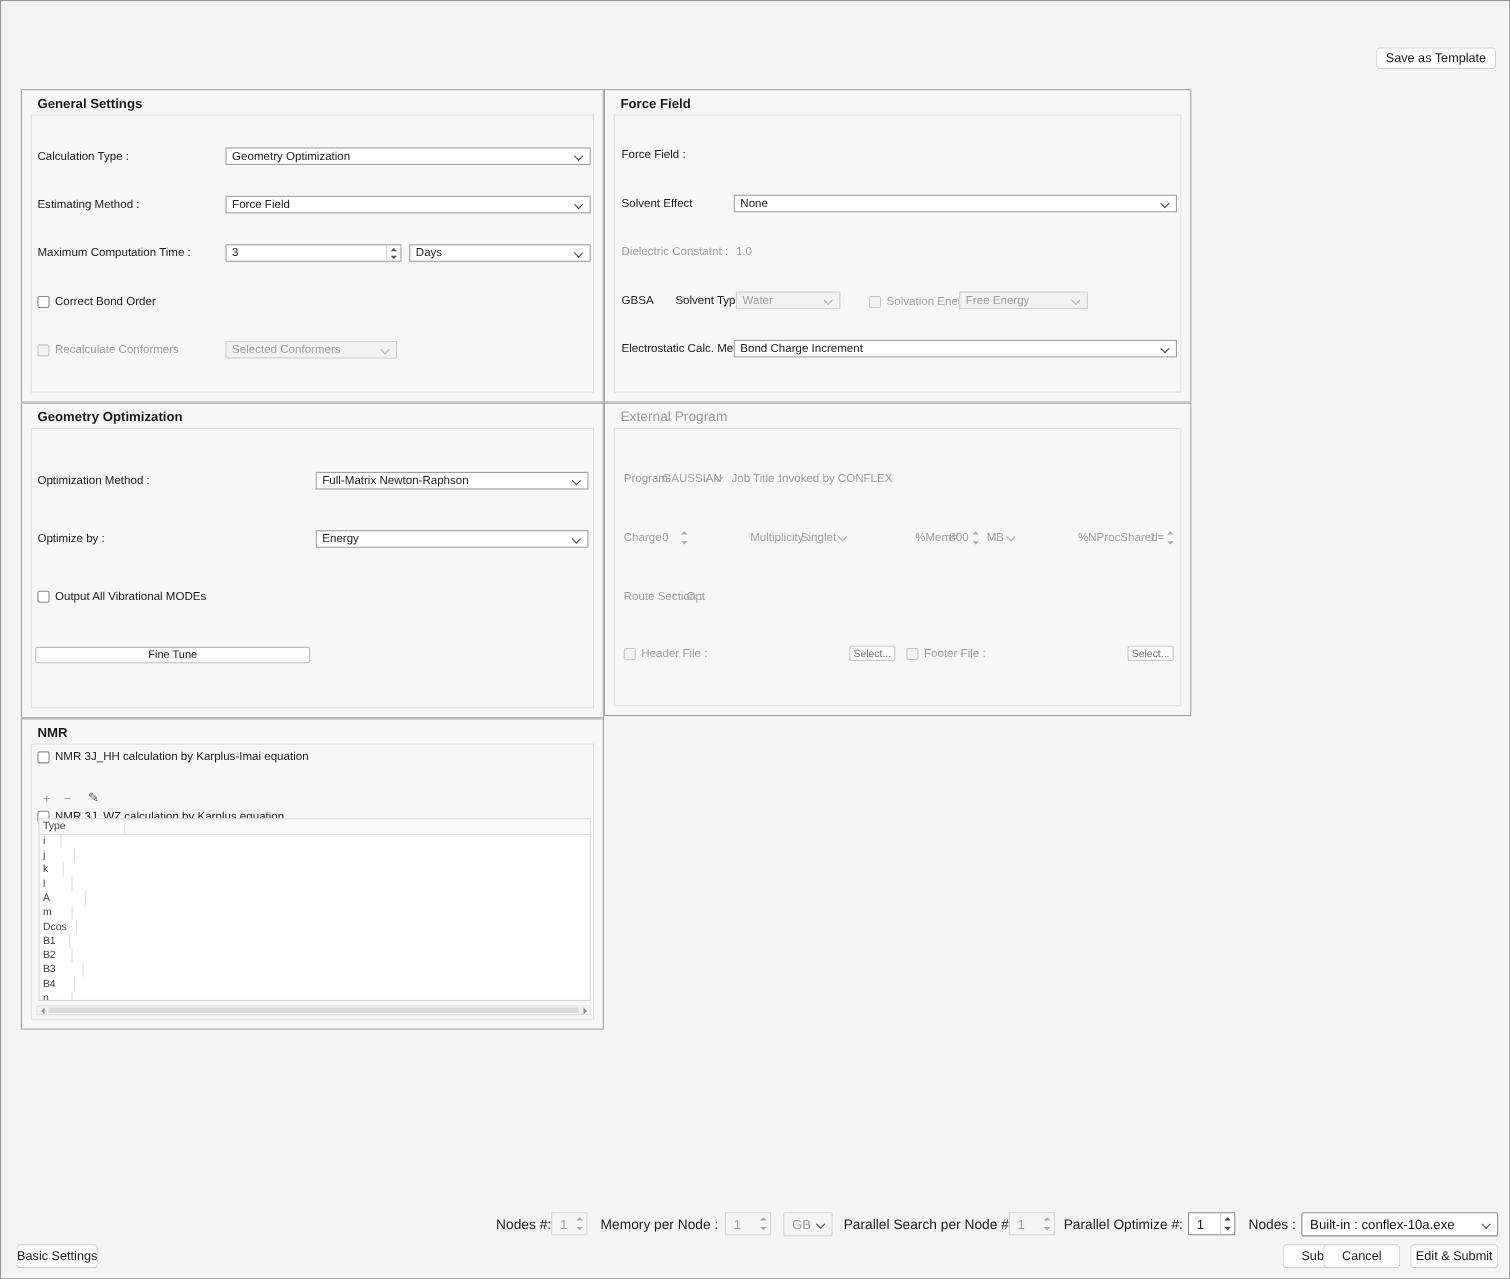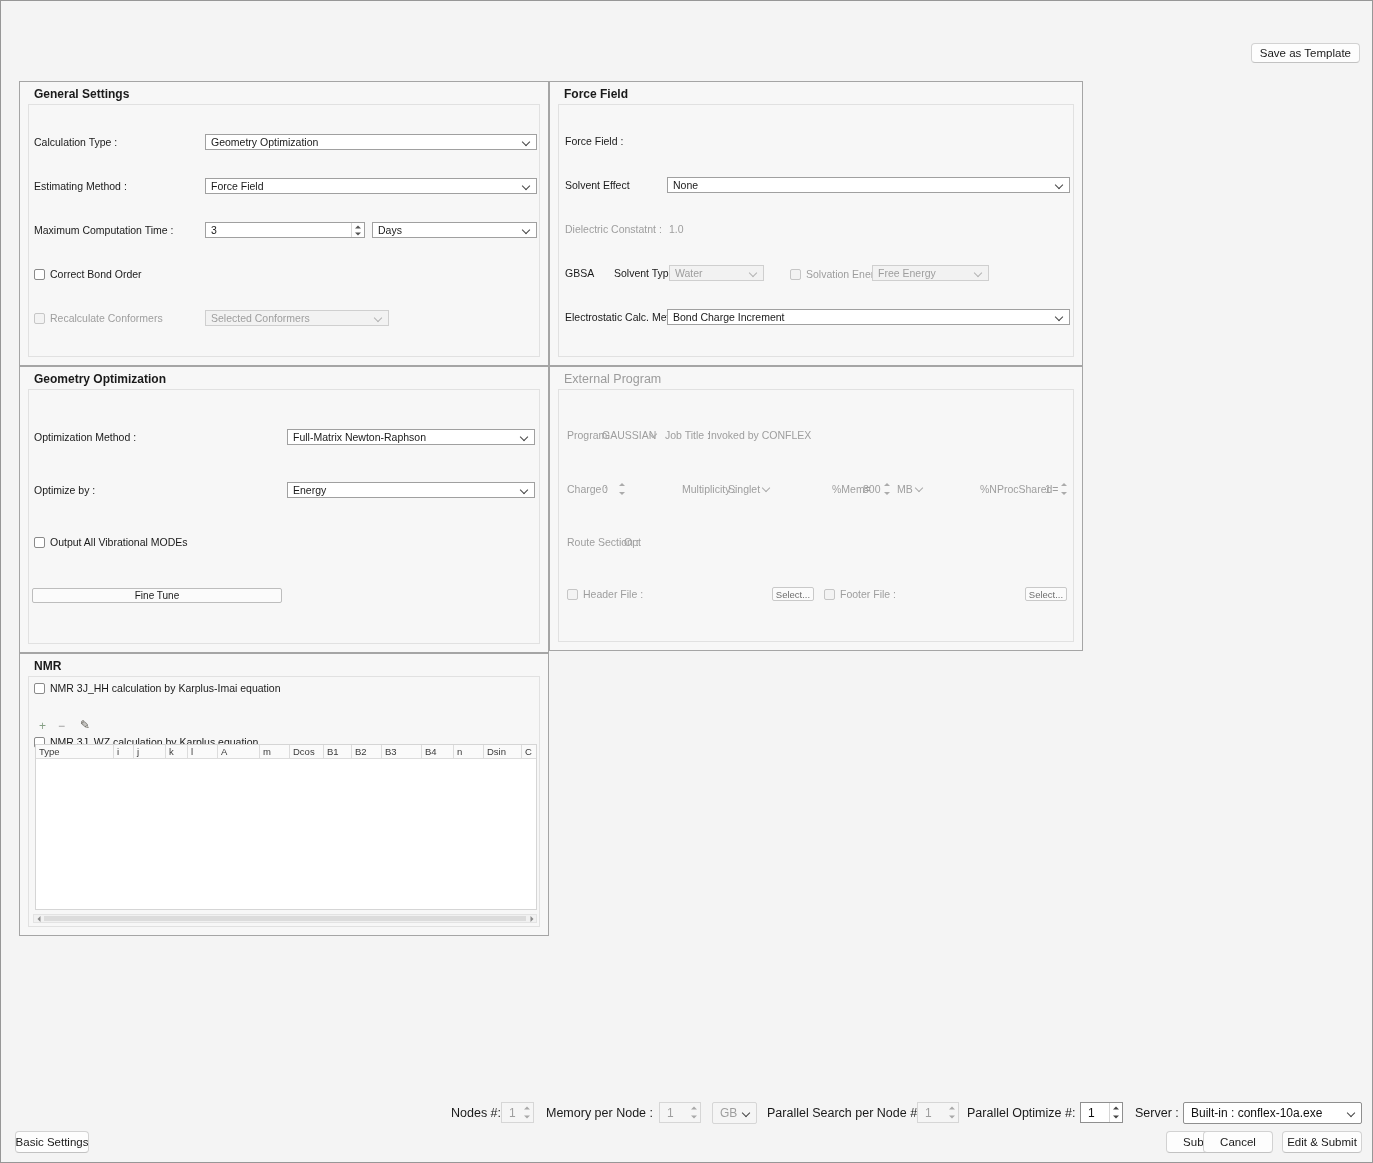--- a/index.html
+++ b/index.html
@@ -44,21 +44,21 @@
   .mini-chev{position:absolute;width:6px;height:6px;border-right:1.3px solid #ababab;border-bottom:1.3px solid #ababab;transform:rotate(45deg);}
   .mini-spin{position:absolute;width:11px;height:14px;}
   .mini-spin::before,.mini-spin::after{content:"";position:absolute;left:50%;transform:translateX(-50%);
     border-left:3px solid transparent;border-right:3px solid transparent;}
   .mini-spin::before{top:1px;border-bottom:3.5px solid #ababab;}
   .mini-spin::after{bottom:1px;border-top:3.5px solid #ababab;}
   .small-btn{position:absolute;height:14px;background:#fbfbfb;border:1px solid #c9c9c9;border-radius:2px;
     font-size:9.5px;color:#6e6e6e;display:flex;align-items:center;justify-content:center;}
   .tool-ic{position:absolute;font-size:12px;line-height:14px;cursor:pointer;}
   .nmr-table{position:absolute;left:15px;top:90px;width:502px;height:166px;background:#fff;border:1px solid #d5d5d5;overflow:hidden;}
-  .nmr-head{display:flex;height:14px;border-bottom:1px solid #dcdcdc;background:#fafafa;width:530px;}
+  .nmr-head{display:flex;height:14px;border-bottom:1px solid #dcdcdc;background:#fafafa;width:530px;flex-direction:column;}
   .nmr-head .hc{flex:none;border-right:1px solid #dcdcdc;font-size:9.5px;color:#3a3a3a;line-height:13px;padding-left:3px;overflow:hidden;white-space:nowrap;}
   .hscroll{position:absolute;left:13px;top:260px;width:504px;height:9px;background:#f1f1f1;border:1px solid #e3e3e3;}
   .hs-left,.hs-right{position:absolute;top:0;bottom:0;width:9px;}
   .hs-left{left:0;}.hs-right{right:0;}
   .hs-left::after,.hs-right::after{content:"";position:absolute;top:50%;left:50%;transform:translate(-50%,-50%);
     border-top:3px solid transparent;border-bottom:3px solid transparent;}
   .hs-left::after{border-right:3.5px solid #8a8a8a;}
   .hs-right::after{border-left:3.5px solid #8a8a8a;}
   .hs-thumb{position:absolute;left:10px;right:10px;top:1px;bottom:1px;background:#dcdcdc;}
   .flbl{position:absolute;font-size:12.5px;color:#1a1a1a;height:16px;line-height:16px;white-space:nowrap;}
@@ -119,21 +119,21 @@
 
     <div class="check" style="left:14px;top:185px;">
       <span class="box"></span>
       <span class="cl">Correct Bond Order</span>
     </div>
 
     <div class="check dis" style="left:14px;top:229px;">
       <span class="box"></span>
       <span class="cl">Recalculate Conformers</span>
     </div>
-    <div class="sel dis" style="left:185px;top:228px;width:184px;">
+    <div class="sel dis" style="left:185px;top:228px;width:156px;">
       <span class="t">Selected Conformers</span>
       <span class="chev"></span>
     </div>
   </div>
 
   <div class="sec" style="left:548px;top:80px;width:534px;height:285px;">
     <div class="sec-title">Force Field</div>
     <div class="inner"></div>
 
     <span class="lbl" style="left:15px;top:52px;">Force Field :</span>
@@ -311,21 +311,21 @@
 
   <span class="flbl" style="left:966px;top:1104px;">Parallel Optimize #:</span>
   <div class="fspin en" style="left:1079px;top:1101px;width:43px;">
     <span class="v">1</span>
     <span class="btns">
         <i class="up"></i>
         <i class="dn"></i>
       </span>
   </div>
 
-  <span class="flbl" style="left:1134px;top:1104px;">Server :</span>
+  <span class="flbl" style="left:1134px;top:1104px;">Nodes :</span>
   <div class="fsel" style="left:1182px;top:1101px;width:179px;">
     <span class="t">Built-in : conflex-10a.exe</span>
     <span class="chev"></span>
   </div>
 
   <div class="btn" style="left:14px;top:1130px;width:74px;height:22px;">Basic Settings</div>
   <div class="btn" style="left:1165px;top:1130px;width:70px;height:22px;">Submit</div>
   <div class="btn" style="left:1202px;top:1130px;width:70px;height:22px;">Cancel</div>
   <div class="btn" style="left:1281px;top:1130px;width:80px;height:22px;">Edit &amp; Submit</div>
 

